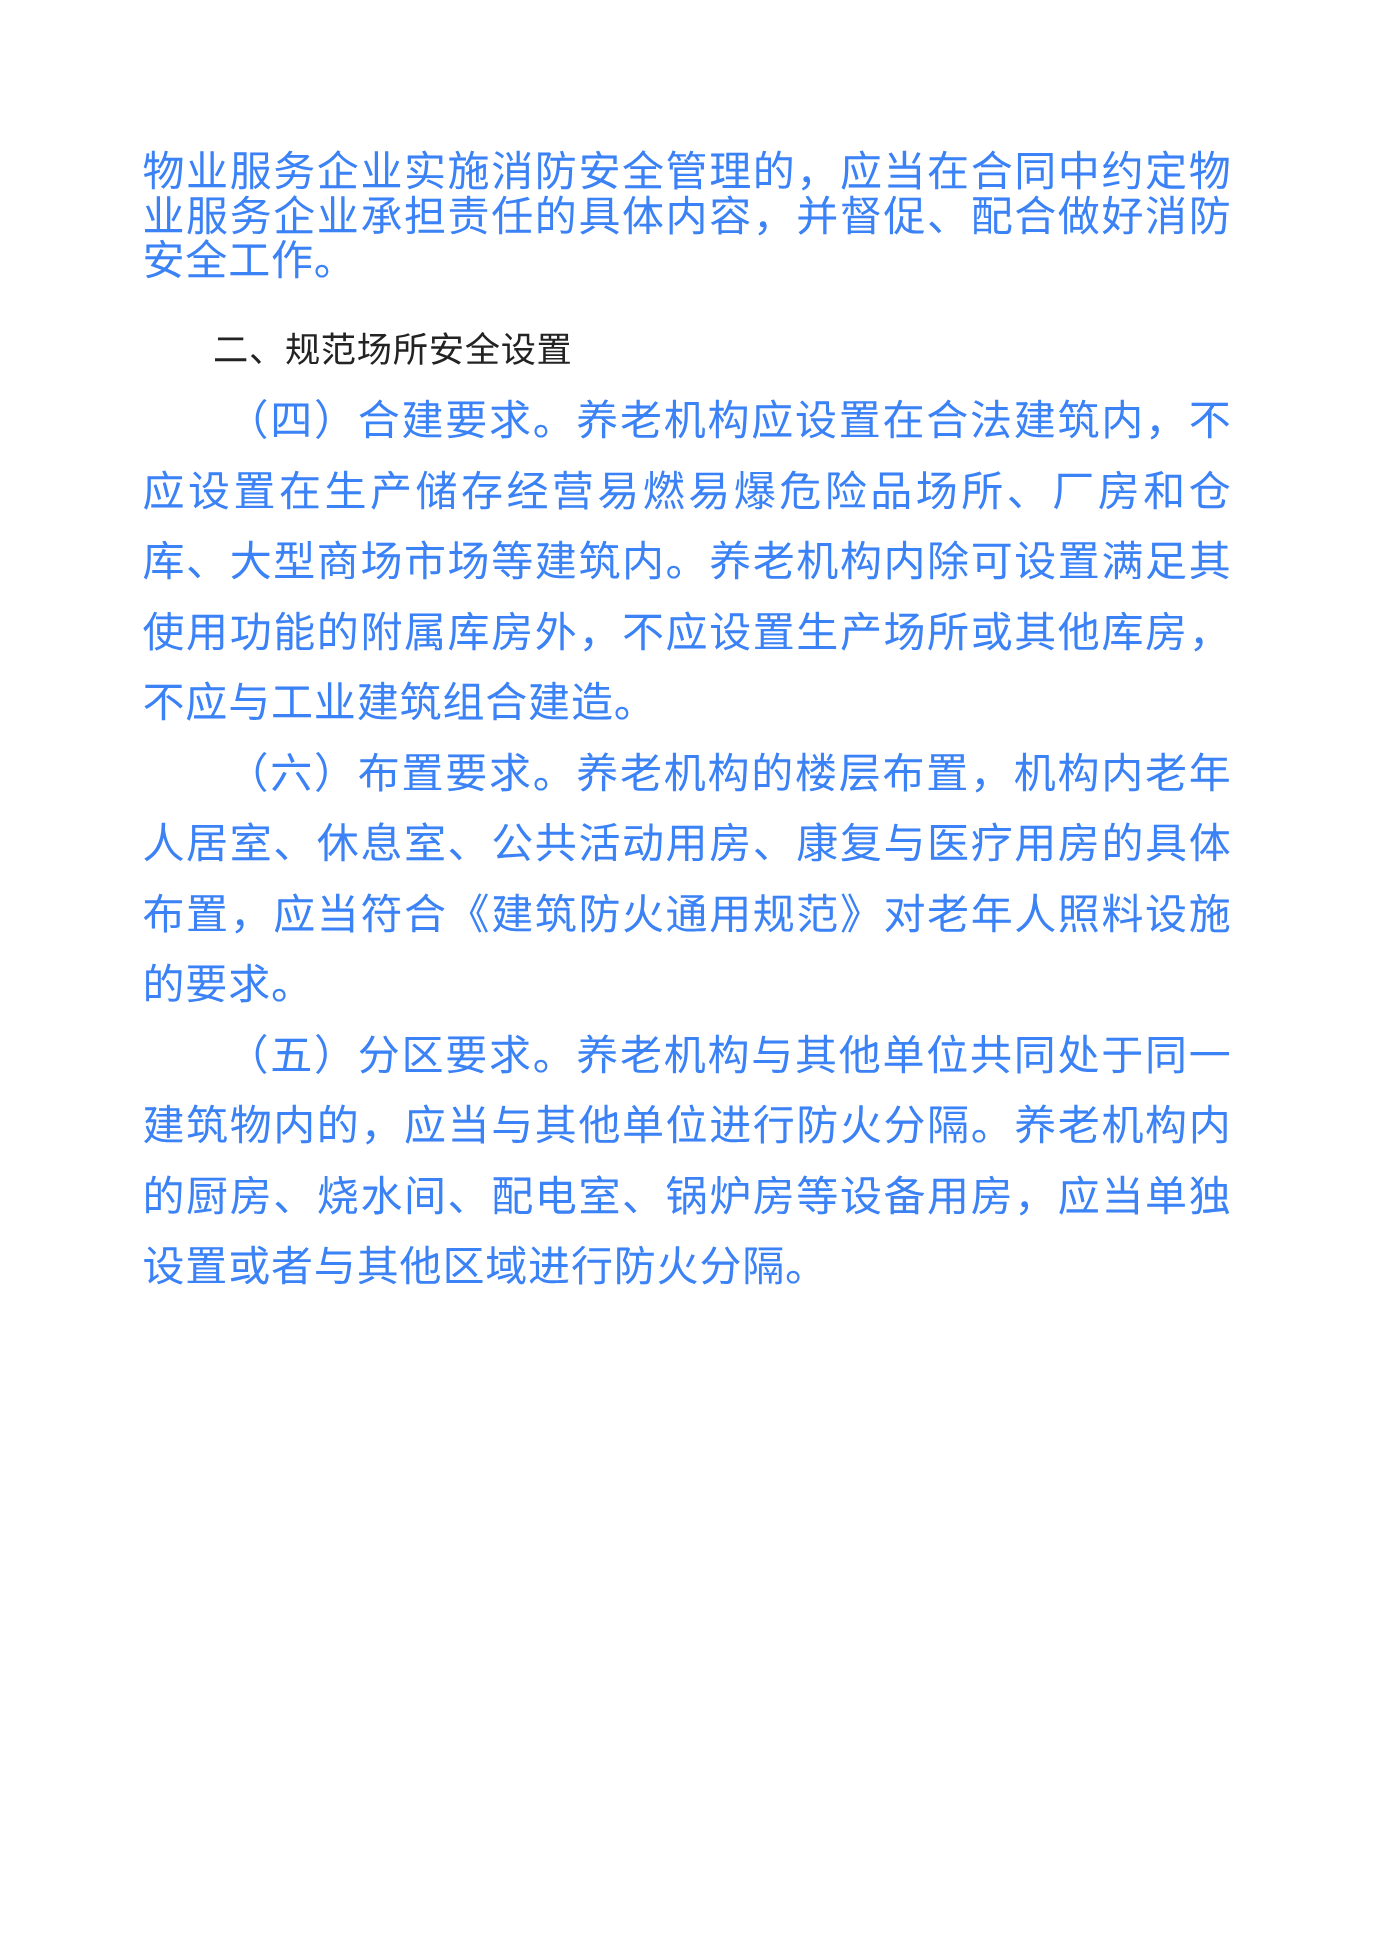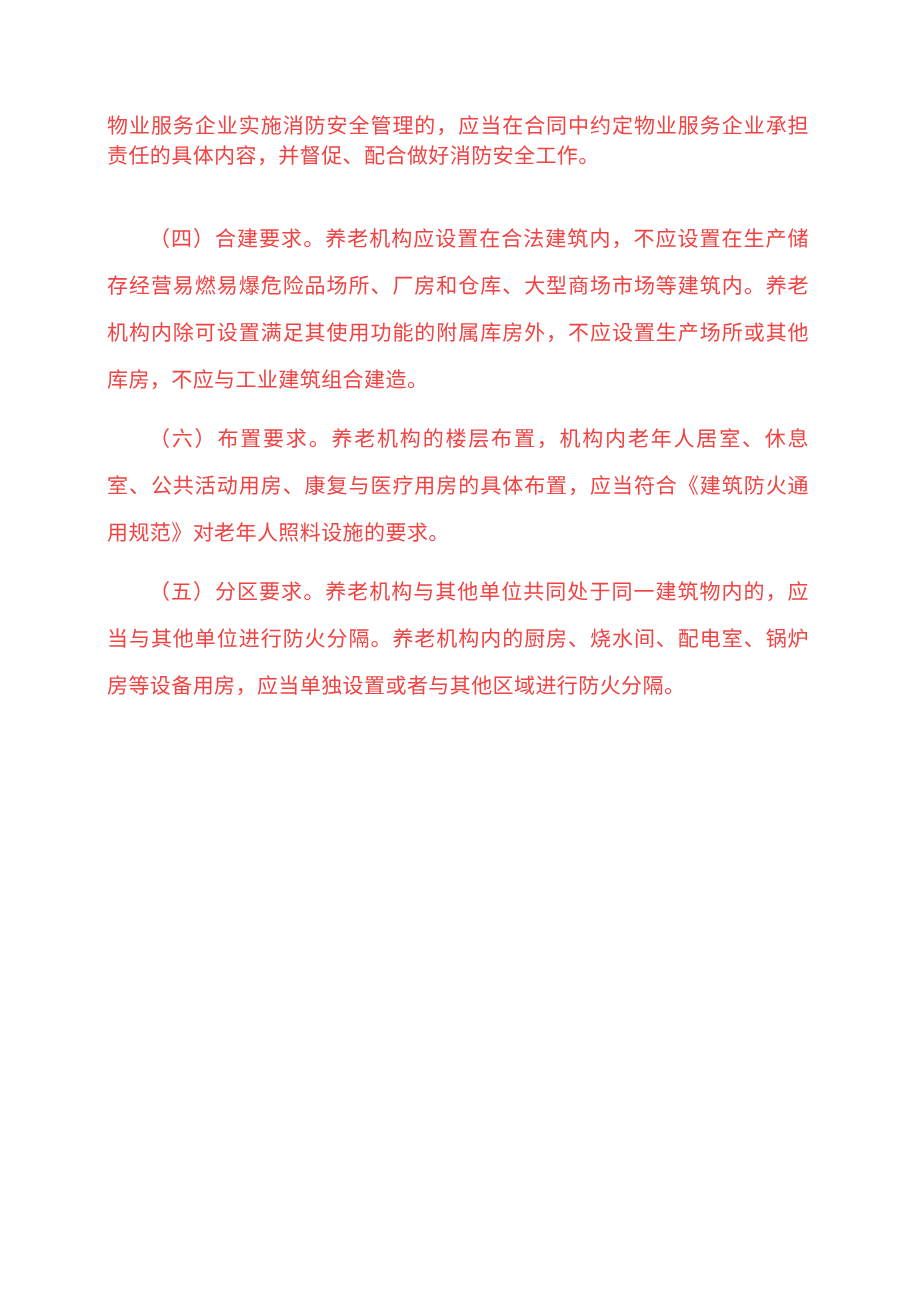--- a/index.html
+++ b/index.html
@@ -27,26 +27,26 @@
 
   .doc-body {
     position: absolute;
     left: 95px;
     top: 100px;
     width: 726px;
   }
 
   
   .para {
-    margin: 12px;
-    font-size: 21px;
+    margin: 0;
+    font-size: 28px;
     letter-spacing: 0.02em;
     text-align: justify;
     text-justify: inter-ideograph;
-    color: #ef4444;
+    color: #3b82f6;
     word-break: break-all;
   }
 
   
   .para.tight {
     line-height: 29.5px;
   }
 
   
   .para.loose {
@@ -72,20 +72,21 @@
 </head>
 <body>
 
 <div id="page">
   <div class="doc-body">
 
     <p class="para tight">物业服务企业实施消防安全管理的，应当在合同中约定物业服务企业承担责任的具体内容，并督促、配合做好消防安全工作。</p>
 
     <div class="gap-md"></div>
 
+    <p class="heading">二、规范场所安全设置</p>
 
     <p class="para loose indent">（四）合建要求。养老机构应设置在合法建筑内，不应设置在生产储存经营易燃易爆危险品场所、厂房和仓库、大型商场市场等建筑内。养老机构内除可设置满足其使用功能的附属库房外，不应设置生产场所或其他库房，不应与工业建筑组合建造。</p>
 
     <p class="para loose indent">（六）布置要求。养老机构的楼层布置，机构内老年人居室、休息室、公共活动用房、康复与医疗用房的具体布置，应当符合《建筑防火通用规范》对老年人照料设施的要求。</p>
 
     <p class="para loose indent">（五）分区要求。养老机构与其他单位共同处于同一建筑物内的，应当与其他单位进行防火分隔。养老机构内的厨房、烧水间、配电室、锅炉房等设备用房，应当单独设置或者与其他区域进行防火分隔。</p>
 
 
 
     <div class="gap-lg"></div>

